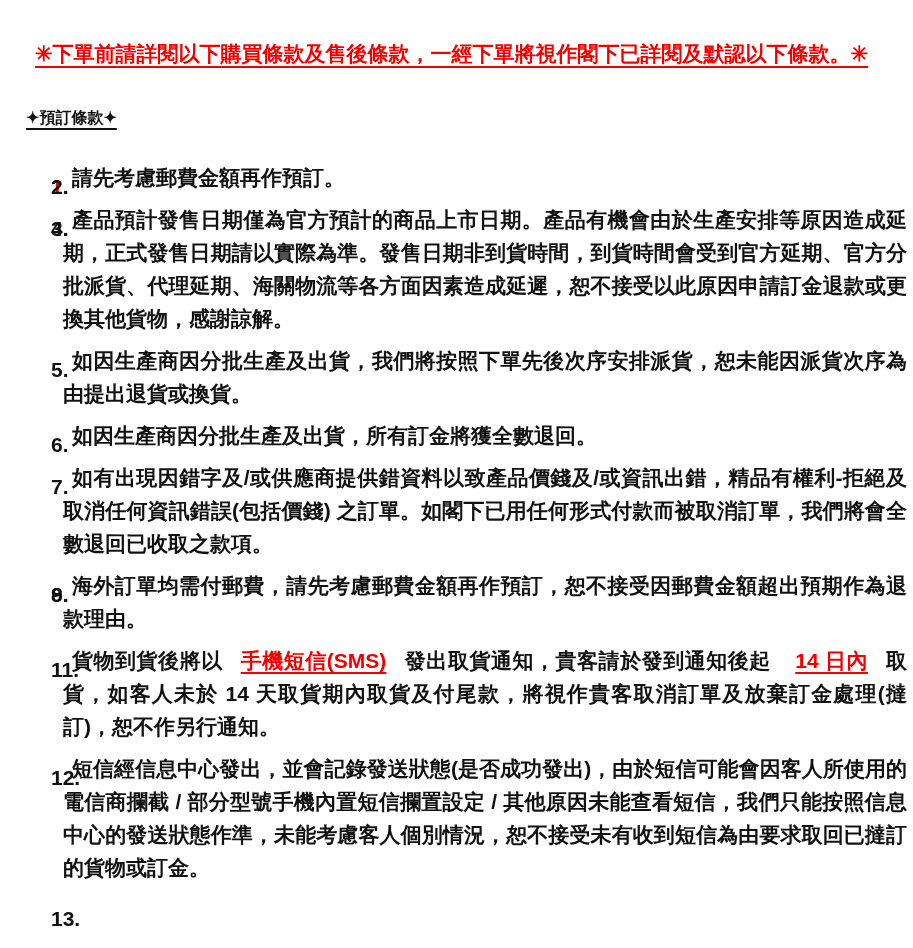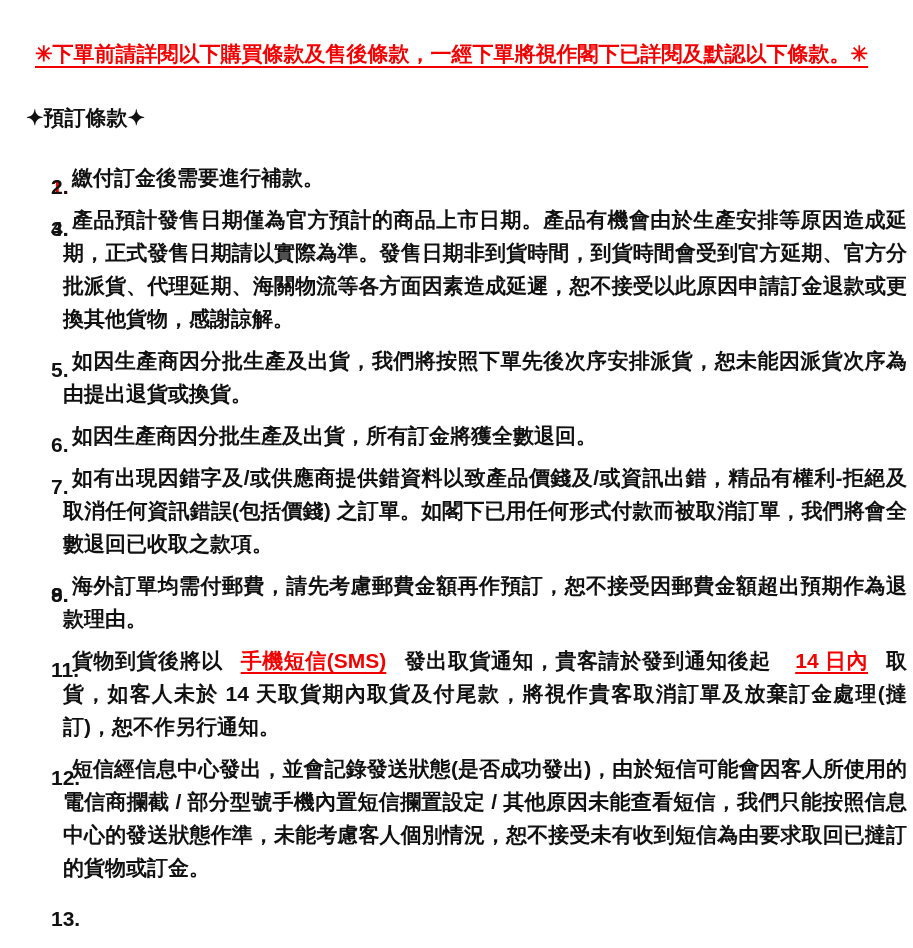--- a/index.html
+++ b/index.html
@@ -26,24 +26,25 @@
     font-size: 21px;
     line-height: 30px;
     text-decoration: underline;
     text-decoration-thickness: 2px;
     text-underline-offset: 5px;
     padding-left: 2px;
   }
   .section-title {
     display: inline-block;
     color: var(--text);
-    font-size: 21px;
+    font-size: 16px;
     line-height: 28px;
     margin-top: 26px;
     margin-left: 2px;
+    text-decoration: underline;
     text-decoration-thickness: 2px;
     text-underline-offset: 5px;
   }
   ol.terms {
     list-style: none;
     margin-top: 20px;
     padding-left: 0;
   }
   ol.terms li {
     position: relative;
@@ -72,21 +73,21 @@
 <body>
 
 
 
 <div class="notice">✳下單前請詳閱以下購買條款及售後條款，一經下單將視作閣下已詳閱及默認以下條款。✳</div>
 
 <div class="section-title">✦預訂條款✦</div>
 
 <ol class="terms">
     <li class="red"><span class="num">1.</span></li>
-    <li><span class="num">2.</span><span>繳付訂金後需要進行補款。</span></li>
+    <li><span class="num">2.</span><span>請先考慮郵費金額再作預訂。</span></li>
     <li><span class="num">3.</span></li>
     <li><span class="num">4.</span><span>產品預計發售日期僅為官方預計的商品上市日期。產品有機會由於生產安排等原因造成延期，正式發售日期請以實際為準。發售日期非到貨時間，到貨時間會受到官方延期、官方分批派貨、代理延期、海關物流等各方面因素造成延遲，恕不接受以此原因申請訂金退款或更換其他貨物，感謝諒解。</span></li>
     <li><span class="num">5.</span><span>如因生產商因分批生產及出貨，我們將按照下單先後次序安排派貨，恕未能因派貨次序為由提出退貨或換貨。</span></li>
     <li><span class="num">6.</span><span>如因生產商因分批生產及出貨，所有訂金將獲全數退回。</span></li>
     <li><span class="num">7.</span><span>如有出現因錯字及/或供應商提供錯資料以致產品價錢及/或資訊出錯，精品有權利-拒絕及取消任何資訊錯誤(包括價錢) 之訂單。如閣下已用任何形式付款而被取消訂單，我們將會全數退回已收取之款項。</span></li>
     <li><span class="num">8.</span></li>
     <li><span class="num">9.</span><span>海外訂單均需付郵費，請先考慮郵費金額再作預訂，恕不接受因郵費金額超出預期作為退款理由。</span></li>
     <li><span class="num">11.</span><span>貨物到貨後將以</span><span class="seg-red-underline">手機短信(SMS)</span><span>發出取貨通知，貴客請於發到通知後起 </span><span class="seg-red-underline">14 日內</span><span>取貨，如客人未於 14 天取貨期內取貨及付尾款，將視作貴客取消訂單及放棄訂金處理(撻訂)，恕不作另行通知。</span></li>
     <li><span class="num">12.</span><span>短信經信息中心發出，並會記錄發送狀態(是否成功發出)，由於短信可能會因客人所使用的電信商攔截 / 部分型號手機內置短信攔置設定 / 其他原因未能查看短信，我們只能按照信息中心的發送狀態作準，未能考慮客人個別情況，恕不接受未有收到短信為由要求取回已撻訂的貨物或訂金。</span></li>
     <li>

